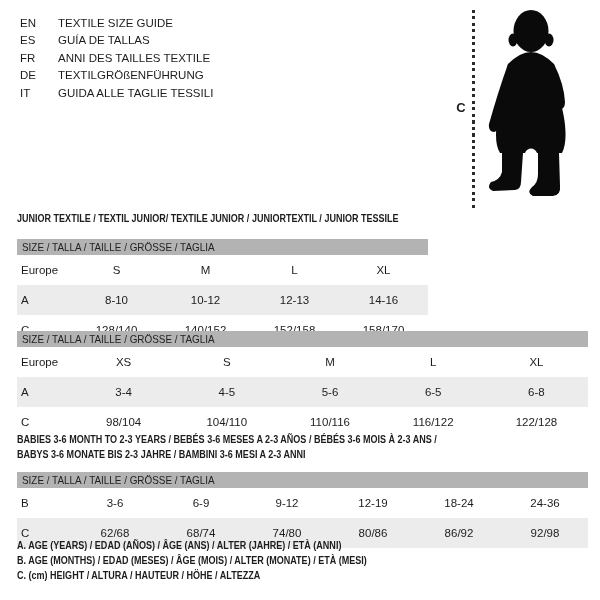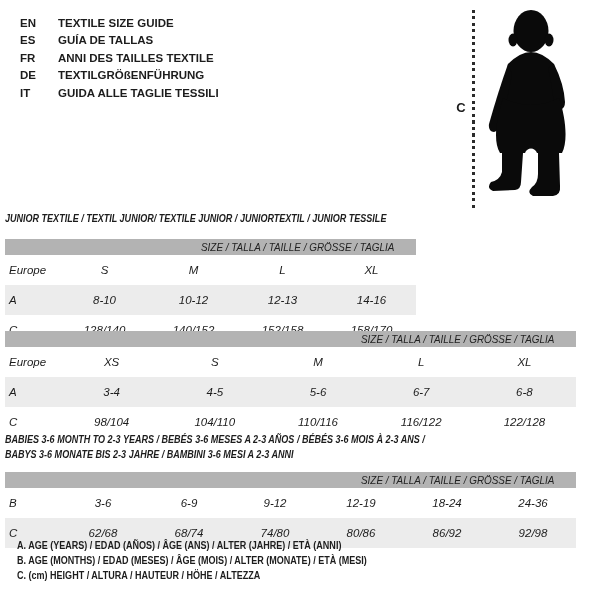--- a/index.html
+++ b/index.html
@@ -6,41 +6,41 @@
   body {
     width:600px; height:600px; position:relative; overflow:hidden;
     background:#ffffff; color:#1c1c1c;
     font-family:"Liberation Sans", sans-serif;
   }
   .abs { position:absolute; }
 
   
   .lang-block { left:20px; top:14px; }
   .lang-row { display:flex; height:17.5px; align-items:center;
-              font-weight:bold; font-size:11.5px; white-space:nowrap; }
+              font-weight:normal; font-size:11.5px; white-space:nowrap; }
   .lang-code { width:38px; }
 
   
   .dash-line { left:472px; top:10px; width:3px; height:198px;
     background:repeating-linear-gradient(to bottom,#2b2b2b 0 3px,transparent 3px 6.5px); }
   .fig-label { left:453px; top:100px; width:16px; text-align:center;
     font-weight:bold; font-size:13px; }
   .baby-svg { left:478px; top:6px; }
 
   
-  .size-section { position:absolute; left:5px;font-style:italic; }
+  .size-section { position:absolute; left:17px; }
   .sec1 { top:211px; } .sec2 { top:319px; } .sec3 { top:424px;margin-top:8px; }
   .tbl-title { font-weight:bold; font-size:11px; line-height:15px; }
   .title-line { white-space:nowrap; }
   .cond { transform:scaleX(0.82); transform-origin:0 50%; white-space:nowrap; }
   .cond-sm { display:inline-block; transform:scaleX(0.9); transform-origin:0 50%; white-space:nowrap; }
   .subp { font-size:7.5px; position:relative; top:1.5px; }
   .sec1 .tbl { margin-top:13px; } .sec2 .tbl { margin-top:12px; } .sec3 .tbl { margin-top:10px; }
   .tbl-bar { height:16px; background:#b3b3b3; font-size:11px; line-height:16px;
-             padding-left:5px; box-sizing:border-box; color:#222;text-align:right; }
+             padding-left:5px; box-sizing:border-box; color:#222; }
   .tbl-row { display:flex; height:30px; align-items:center; font-size:11.5px; }
   .tbl-row.shaded { background:#ececec; }
   .row-label { width:55px; padding-left:4px; box-sizing:border-box; }
   .cellv { flex:1; text-align:center; }
 
   
   .notes { left:17px; top:538px; font-weight:bold; font-size:11px; line-height:15px; }
 </style>
 </head>
 <body>
@@ -122,21 +122,21 @@
         <span class="cellv">S</span>
         <span class="cellv">M</span>
         <span class="cellv">L</span>
         <span class="cellv">XL</span>
       </div>
       <div class="tbl-row shaded">
         <span class="row-label">A</span>
         <span class="cellv">3-4</span>
         <span class="cellv">4-5</span>
         <span class="cellv">5-6</span>
-        <span class="cellv">6-7</span>
+        <span class="cellv">6-5</span>
         <span class="cellv">6-8</span>
       </div>
       <div class="tbl-row">
         <span class="row-label">C</span>
         <span class="cellv">98/104</span>
         <span class="cellv">104/110</span>
         <span class="cellv">110/116</span>
         <span class="cellv">116/122</span>
         <span class="cellv">122/128</span>
       </div>

